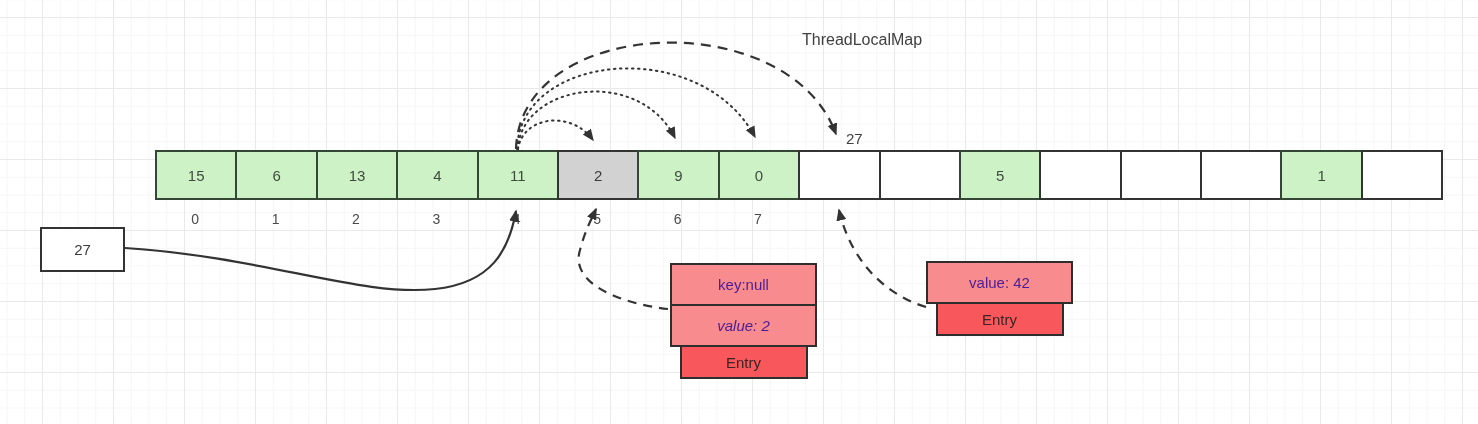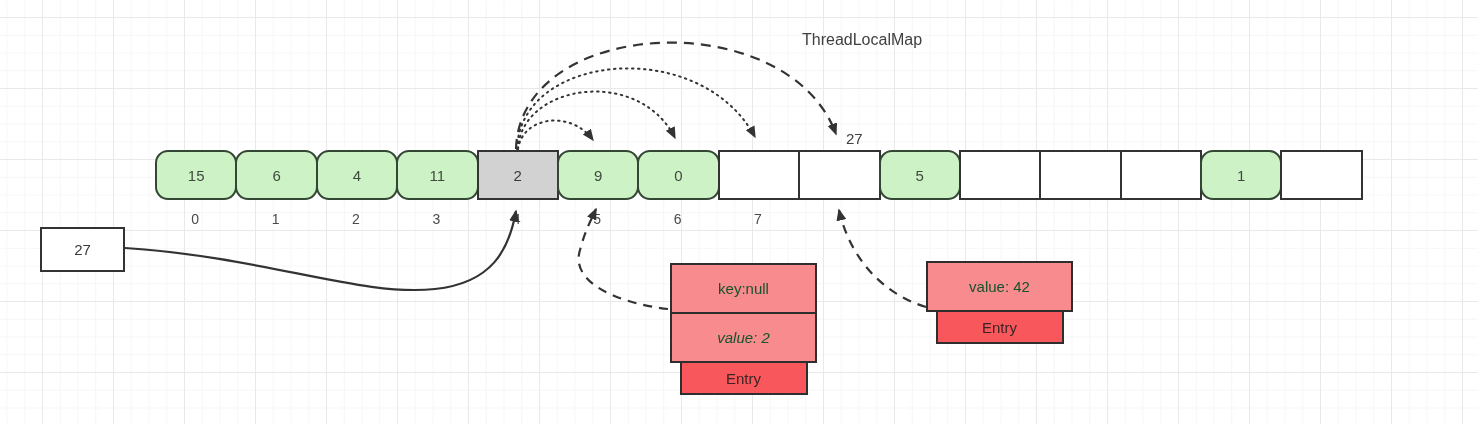--- a/index.html
+++ b/index.html
@@ -37,21 +37,21 @@
     box-sizing: border-box;
     width: 82.4px; height: 50px;
     margin-left: -2px;
     border: 2px solid #333333;
     display: flex; align-items: center; justify-content: center;
     font-size: 15px;
     color: #3f4a3f;
     background: #ffffff;
   }
   .cell:first-child { margin-left: 0; }
-  .cell.occupied { background: #cdf2c5; border-color: #344734; border-radius: 13px; }
+  .cell.occupied { background: #cdf2c5; border-color: #344734; }
   .cell.stale    { background: #d2d2d2; color: #3a3a3a; border-color: #333333; }
   .cell.empty    { background: #ffffff; border-color: #333333; }
 
   .index-row {
     position: absolute;
     left: 155px; top: 211px;
     display: flex;
   }
   .index-label {
     width: 80.4px;
@@ -76,25 +76,25 @@
     border: 2px solid #333333;
     background: #ffffff;
     display: flex; align-items: center; justify-content: center;
     font-size: 15px; color: #3a3a3a;
   }
 
   
   .entry-card { position: absolute; width: 147px; }
   .entry-row {
     box-sizing: border-box;
-    height: 51px;
+    height: 43px;
     border: 2px solid #2e2e2e;
     background: #f78b8e;
     display: flex; align-items: center; justify-content: center;
-    font-size: 15px; color: #14532d;
+    font-size: 15px; color: #4c1d95;
   }
   .entry-row + .entry-row { margin-top: -2px; font-style: italic; }
   .entry-tag {
     box-sizing: border-box;
     margin: -2px auto 16px auto;
     width: 128px; height: 34px;
     border: 2px solid #2e2e2e;
     background: #f8585c;
     display: flex; align-items: center; justify-content: center;
     font-size: 15px; color: #3d2424;
@@ -109,20 +109,21 @@
 </head>
 <body>
 
 <div id="canvas">
 
   <div class="title">ThreadLocalMap</div>
 
   <div class="slot-array" id="slot-array">
       <div class="cell occupied">15</div>
       <div class="cell occupied">6</div>
+      <div class="cell occupied">13</div>
       <div class="cell occupied">4</div>
       <div class="cell occupied">11</div>
       <div class="cell stale">2</div>
       <div class="cell occupied">9</div>
       <div class="cell occupied">0</div>
       <div class="cell empty"></div>
       <div class="cell empty"></div>
       <div class="cell occupied">5</div>
       <div class="cell empty"></div>
       <div class="cell empty"></div>

